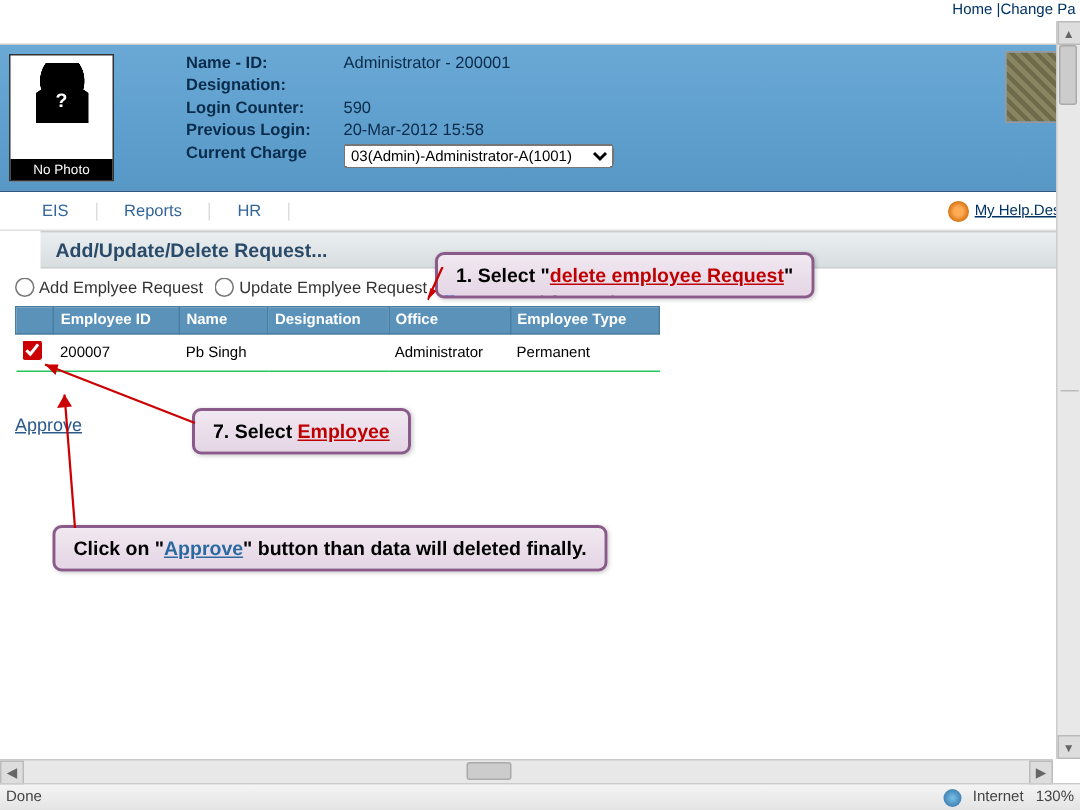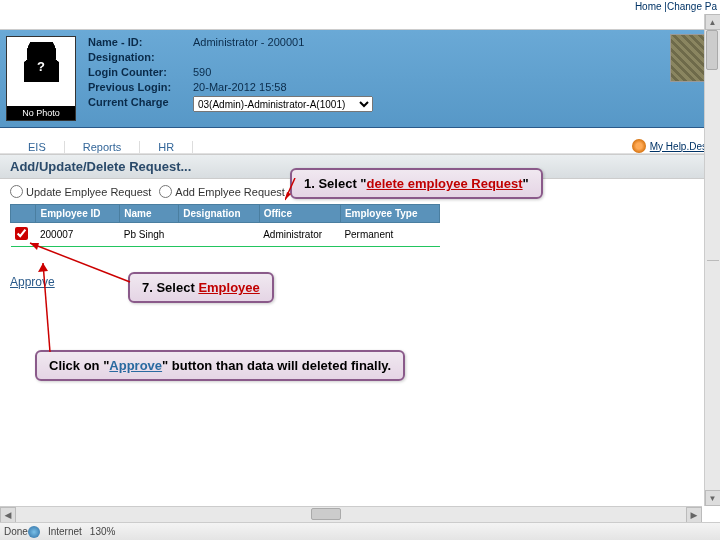--- a/index.html
+++ b/index.html
@@ -9,32 +9,32 @@
 .topbar span { cursor: pointer; }
 
 .header { background: linear-gradient(#6aa9d6, #5798c7); padding: 6px; display: flex; align-items: flex-start; border-bottom: 1px solid #2a5a8a; position: relative; }
 .photo { width: 70px; height: 85px; background: #fff; border: 1px solid #333; display: flex; flex-direction: column; align-items: center; justify-content: flex-end; color: #fff; margin-right: 12px; position: relative; }
 .photo::before { content: ""; position: absolute; top: 5px; width: 35px; height: 40px; background: radial-gradient(ellipse 15px 18px at 50% 30%, #000 98%, transparent), radial-gradient(ellipse 25px 20px at 50% 85%, #000 98%, transparent); }
 .photo-lbl { background: #000; color: #fff; font-size: 9px; width: 100%; text-align: center; padding: 2px 0; position: absolute; bottom: 0; }
 .photo-q { color: #fff; position: absolute; top: 22px; font-size: 13px; font-weight: bold; z-index: 1; }
 
 .info { flex: 1; font-size: 11px; }
 .info-row { display: flex; margin-bottom: 3px; }
-.info-label { font-weight: bold; color: #0a2b4a; width: 105px; }
+.info-label { font-weight: bold; color: #0a2b4a; width: 105px; margin-left: 36px; }
 .info-value { color: #0a2b4a; }
 .info-select { width: 180px; height: 16px; font-size: 10px; }
 
 .side-img { position: absolute; right: 2px; top: 4px; width: 48px; height: 48px; background: repeating-linear-gradient(45deg, #8a8560, #8a8560 3px, #6e6a4a 3px, #6e6a4a 6px); border: 1px solid #999; }
 
-.tabs { display: flex; align-items: flex-end; height: 26px; background: #fff; border-bottom: 1px solid #e0e0e0; padding: 0 10px; position: relative; }
+.tabs { display: flex; align-items: center; height: 26px; background: #fff; border-bottom: 1px solid #e0e0e0; padding: 0 10px; position: relative; }
 .tab { color: #336699; font-size: 11px; padding: 0 18px; border-right: 1px solid #ddd; }
 .helpdesk { position: absolute; right: 8px; font-size: 10px; color: #003366; display: flex; align-items: center; gap: 4px; }
 .helpdesk::before { content: ""; width: 14px; height: 14px; border-radius: 50%; background: radial-gradient(circle, #ffaa55 30%, #cc6600 80%); }
 
-.page-title { background: linear-gradient(#eaeef0, #d8dde0); color: #2a4a6a; font-size: 13px; font-weight: bold; padding: 4px 10px; border-top: 1px solid #ccc; border-bottom: 1px solid #ccc; }
+.page-title { background: linear-gradient(#eaeef0, #d8dde0); color: #2a4a6a; font-size: 13px; font-weight: bold; padding: 4px 10px; border-top: 1px solid #ccc; border-bottom: 1px solid #ccc; margin-left: 27px; }
 
 .radios { padding: 6px 10px; font-size: 11px; display: flex; gap: 8px; }
 .radios label { display: flex; align-items: center; gap: 3px; color: #333; }
 .radios input { margin: 0; }
 
 .table { margin: 0 10px 24px; width: 430px; border-collapse: collapse; font-size: 10px; }
 .table th { background: #5a92ba; color: #fff; padding: 3px 4px; text-align: left; border: 1px solid #4a7ea0; font-weight: bold; }
 .table td { padding: 4px; border-bottom: 1px solid #22c55e; }
 .chk { accent-color: #c00; }
 
@@ -42,21 +42,21 @@
 
 .callout { position: absolute; background: linear-gradient(#f0e8f0, #e5d5e5); border: 2px solid #8a5a8a; border-radius: 6px; padding: 6px 12px; font-size: 13px; font-weight: bold; box-shadow: 1px 1px 3px rgba(0,0,0,0.2); }
 .c1 { left: 290px; top: 168px; }
 .c2 { left: 128px; top: 272px; }
 .c3 { left: 35px; top: 350px; }
 .red { color: #c00000; text-decoration: underline; }
 .blue { color: #2a6aa0; text-decoration: underline; }
 
 svg.svg-arrow { position: absolute; pointer-events: none; }
 
-.statusbar { position: absolute; bottom: 0; left: 0; right: 0; height: 18px; background: linear-gradient(#f4f4f4, #e4e4e4); border-top: 1px solid #ccc; display: flex; align-items: center; font-size: 10px; color: #444; padding: 0 4px; }
+.statusbar { position: absolute; bottom: 0; left: 0; right: 0; height: 18px; background: linear-gradient(#f4f4f4, #e4e4e4); border-top: 1px solid #ccc; display: flex; align-items: center; font-size: 10px; color: #444; padding: 0 4px; justify-content: space-between; }
 .statusbar .right { display: flex; align-items: center; gap: 8px; }
 .globe { width: 12px; height: 12px; border-radius: 50%; background: radial-gradient(circle, #7ac0e8, #2a6aa0); display: inline-block; }
 
 .hscroll { position: absolute; bottom: 18px; left: 0; right: 18px; height: 16px; background: #e8e8e8; border-top: 1px solid #ccc; display: flex; align-items: center; }
 .hscroll .arrow-btn { width: 16px; height: 16px; background: #ddd; border: 1px solid #bbb; display: flex; align-items: center; justify-content: center; font-size: 9px; color: #666; }
 .hscroll .track { flex: 1; position: relative; height: 16px; }
 .hscroll .thumb { position: absolute; left: 44%; top: 1px; width: 30px; height: 12px; background: #ccc; border: 1px solid #aaa; border-radius: 2px; }
 
 .vscroll { position: absolute; right: 0; top: 14px; bottom: 34px; width: 16px; background: #e8e8e8; border-left: 1px solid #ccc; display: flex; flex-direction: column; align-items: center; }
 .vscroll .arrow-btn { width: 16px; height: 16px; background: #ddd; border: 1px solid #bbb; display: flex; align-items: center; justify-content: center; font-size: 8px; color: #666; }
@@ -112,25 +112,25 @@
   <div class="helpdesk">
       <span style="text-decoration:underline">My Help.Desk</span>
     </div>
 </div>
 
 <div class="page-title">Add/Update/Delete Request...</div>
 
 <div class="radios">
   <label>
       <input type="radio" name="req" style="">
-      <span>Update Emplyee Request</span>
+      <span>Add Emplyee Request</span>
     </label>
   <label>
       <input type="radio" name="req" style="">
-      <span>Add Emplyee Request</span>
+      <span>Update Emplyee Request</span>
     </label>
   <label>
       <input type="radio" name="req" checked="" style="">
       <span>Delete Emplyee Request</span>
     </label>
 </div>
 
 <table class="table">
   <tbody>
       <tr>

